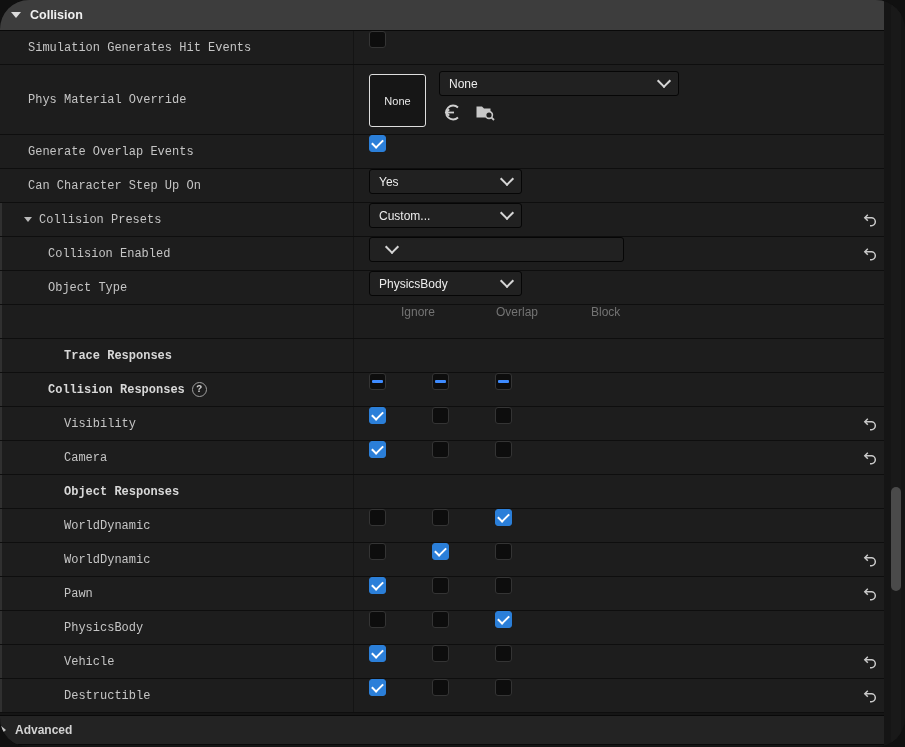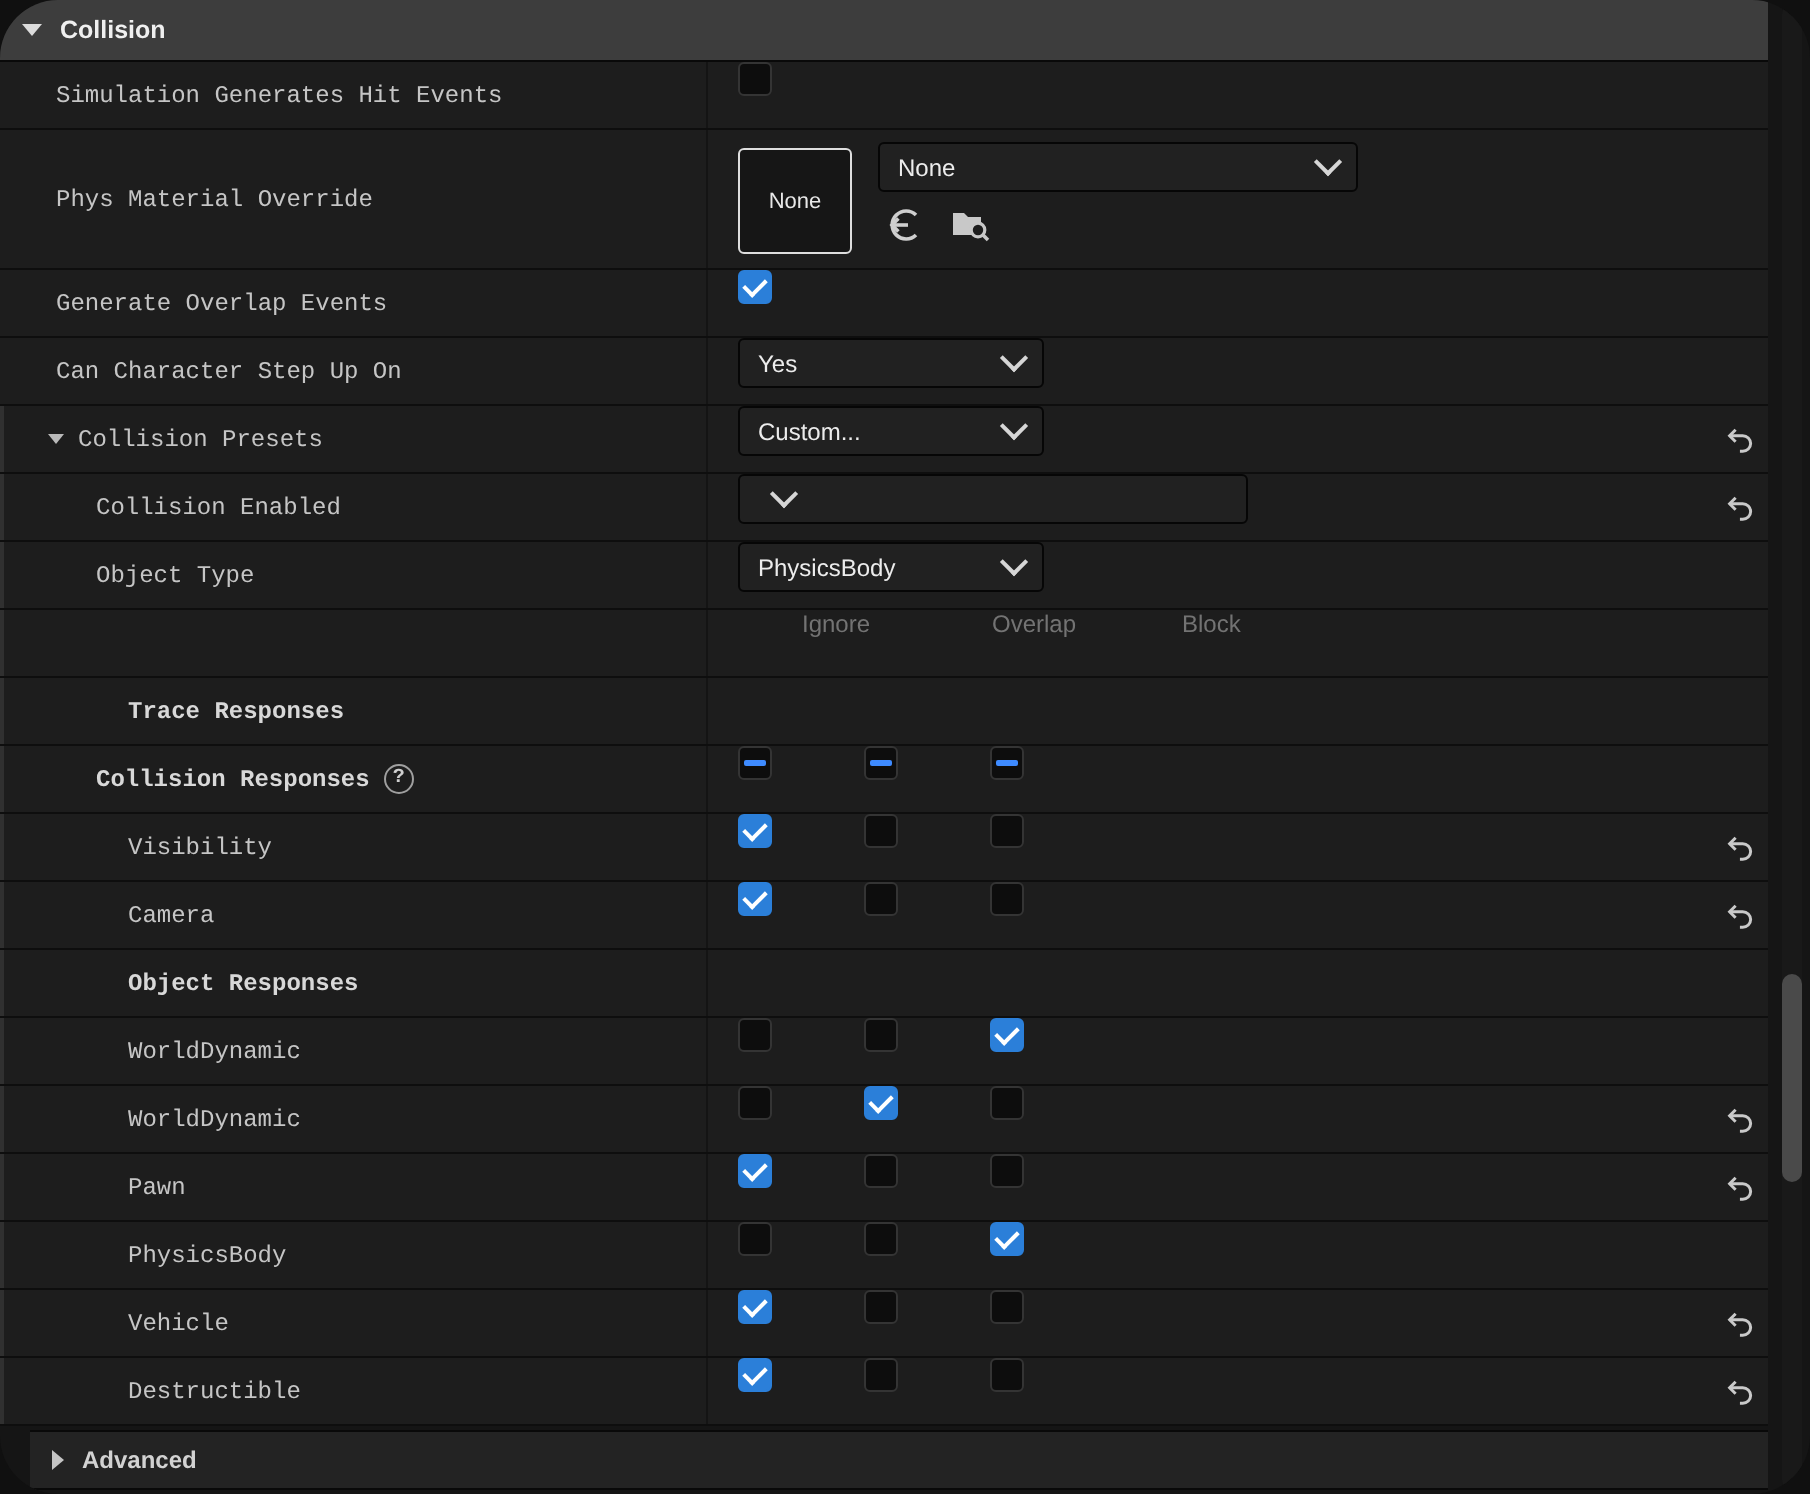--- a/index.html
+++ b/index.html
@@ -60,21 +60,21 @@
   .value-col.phys{align-items:flex-start;padding-top:6px;}
   .thumb{width:57px;height:53px;box-sizing:border-box;border:1px solid #dedede;border-radius:3px;
       background:#161616;color:#e8e8e8;font-size:11px;display:flex;align-items:center;justify-content:center;
       margin-top:3px;}
   .phys-right{display:flex;flex-direction:column;margin-left:13px;}
   .asset-icons{display:flex;gap:13px;margin-top:8px;padding-left:3px;}
   .icon-btn{line-height:0;cursor:pointer;}
 
   
   .advanced{position:relative;display:flex;align-items:center;gap:9px;height:28px;background:#232323;
-      border-top:1px solid #090909;border-bottom:1px solid #090909;margin-top:2px;padding-left:11px;margin-left:15px;}
+      border-top:1px solid #090909;border-bottom:1px solid #090909;margin-top:2px;}
   .adv-label{color:#d2d2d2;font-weight:600;}
 
   
   .sb-track{position:absolute;right:4px;top:2px;width:10px;height:743px;background:#191919;border-radius:5px;}
   .sb-thumb{position:absolute;right:4px;top:487px;width:10px;height:104px;background:#4a4a4a;border-radius:5px;}
 </style>
 </head>
 <body>
 
 <div class="panel">

